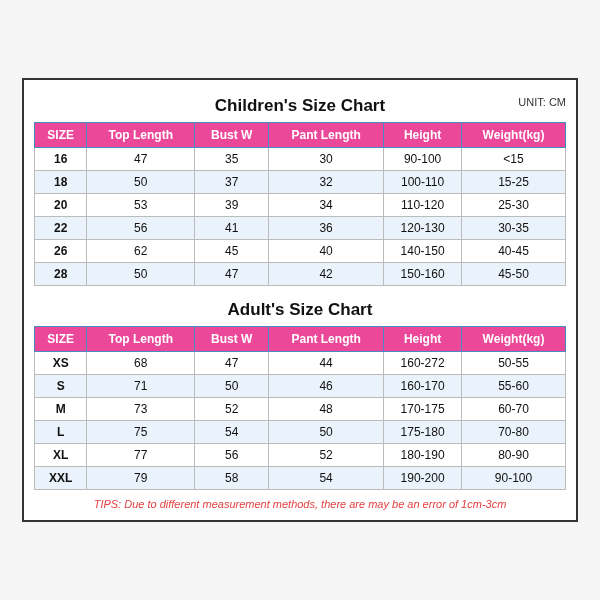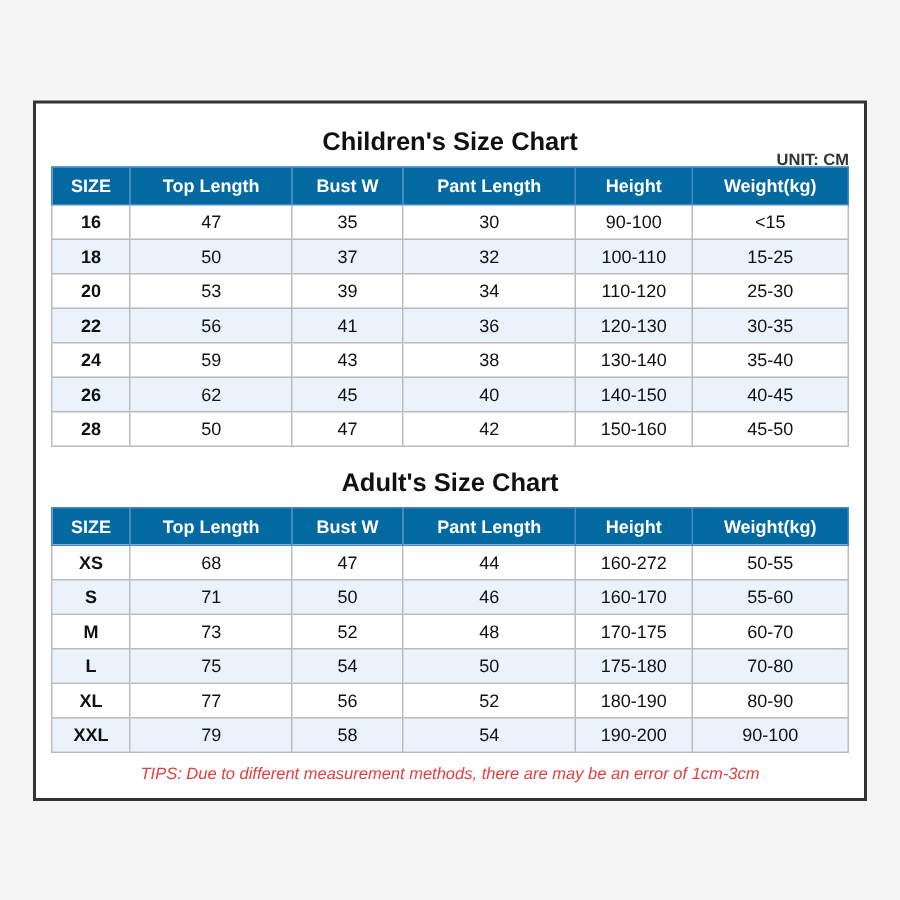--- a/index.html
+++ b/index.html
@@ -24,31 +24,30 @@
       font-weight: bold;
       padding: 6px 0 2px 0;
       color: #111;
       position: relative;
     }
     .unit-label {
       position: absolute;
       right: 0;
       top: 6px;
       font-size: 11px;
-      font-weight: bold;
+      font-weight: normal;
       color: #333;
-      margin-top: 16px;
     }
     table {
       width: 100%;
       border-collapse: collapse;
       margin-top: 4px;
     }
     th {
-      background: #0369a1;
+      background: #ec4899;
       color: #fff;
       font-size: 12px;
       font-weight: bold;
       padding: 5px 4px;
       border: 1px solid #4a8ac4;
       text-align: center;
     }
     td {
       border: 1px solid #bbb;
       text-align: center;
@@ -125,28 +124,20 @@
         </tr>
         <tr>
           <td>22</td>
           <td>56</td>
           <td>41</td>
           <td>36</td>
           <td>120-130</td>
           <td>30-35</td>
         </tr>
         <tr>
-          <td>24</td>
-          <td>59</td>
-          <td>43</td>
-          <td>38</td>
-          <td>130-140</td>
-          <td>35-40</td>
-        </tr>
-        <tr>
           <td>26</td>
           <td>62</td>
           <td>45</td>
           <td>40</td>
           <td>140-150</td>
           <td>40-45</td>
         </tr>
         <tr>
           <td>28</td>
           <td>50</td>

